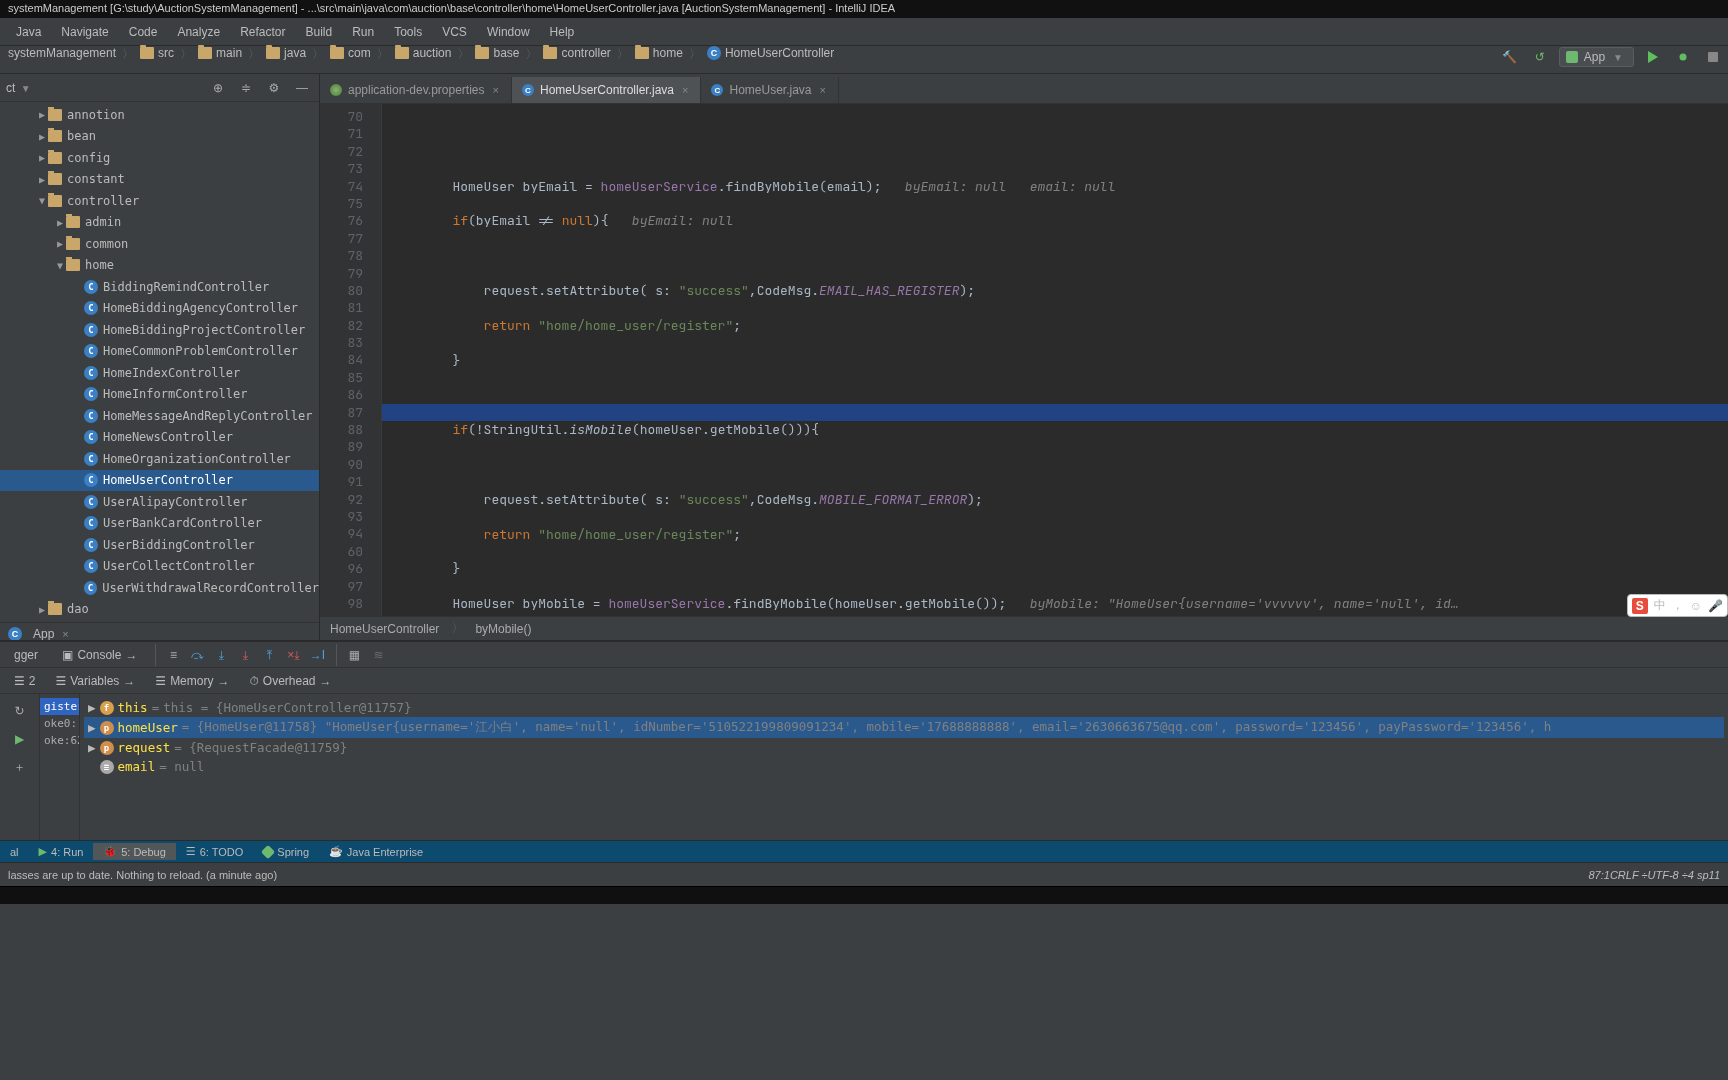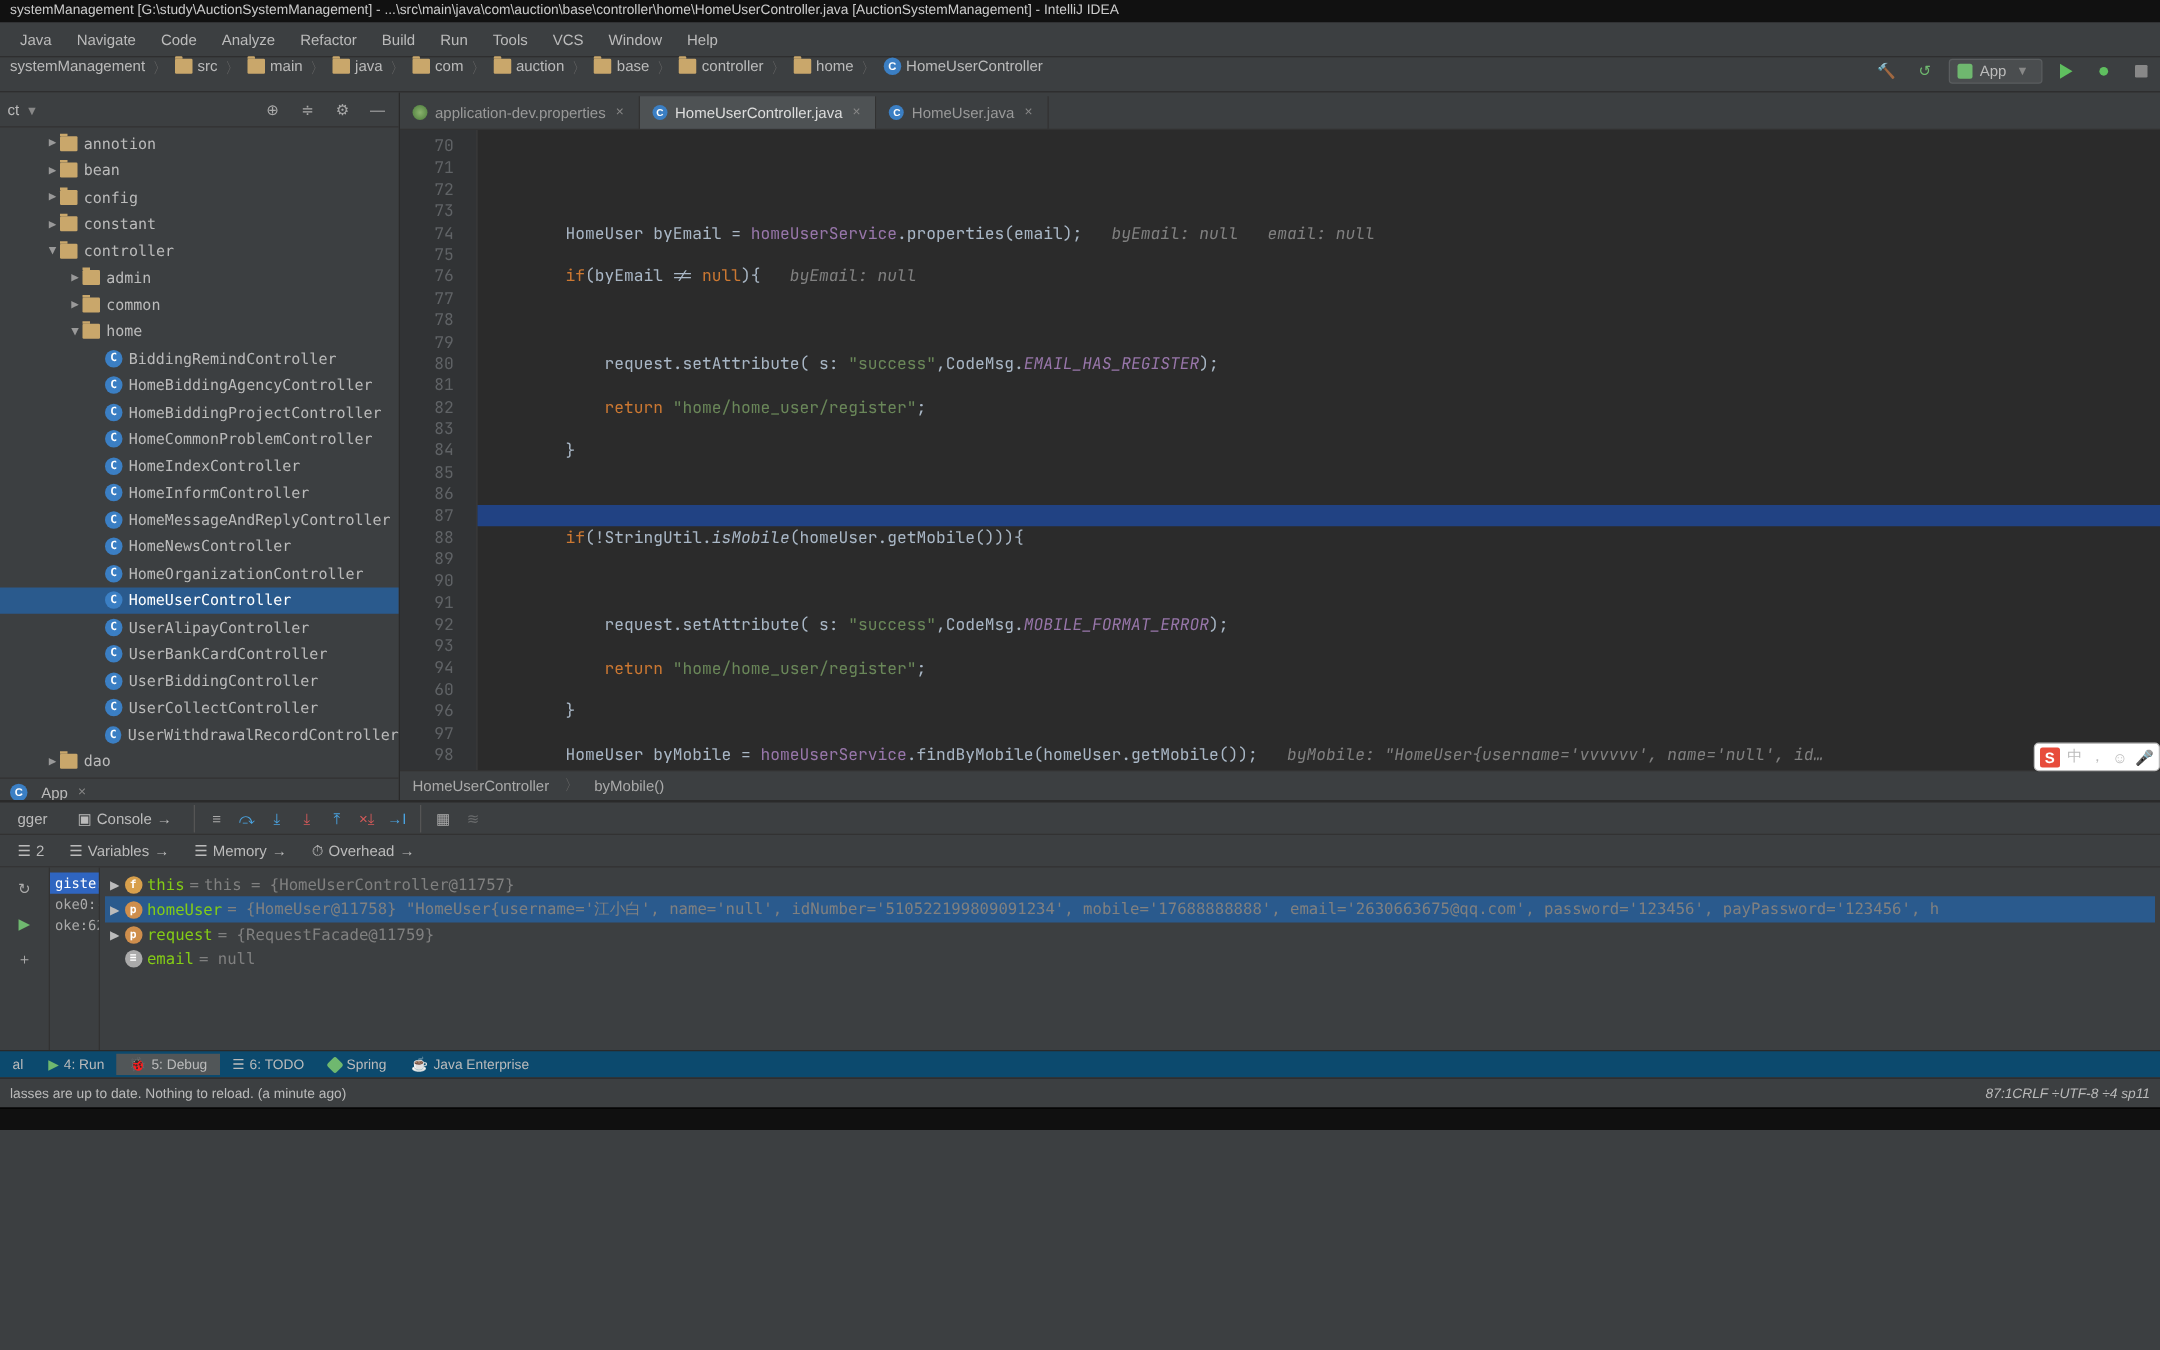--- a/index.html
+++ b/index.html
@@ -361,21 +361,21 @@
   .var-row {
     padding: 2px 4px;
     display: flex;
     align-items: center;
     gap: 4px;
   }
   .var-row.sel { background: #2a5a8d; }
   .vicon { width: 14px; height: 14px; border-radius: 50%; display:flex; align-items:center; justify-content:center; font-size:9px; font-weight:bold;}
   .vicon.f { background: #d8a04c; color:#fff; }
   .vicon.p { background: #cf8e4c; color:#fff; }
-  .var-name { color: #84cc16; }
+  .var-name { color: #fde047; }
   .var-val { color: #808080; }
   
   .tool-tabs-bar {
     height: 22px;
     background: #0c4a6e;
     border-top: 1px solid #2a2a2a;
     display: flex;
     align-items: center;
     font-size: 11px;
   }
@@ -704,21 +704,21 @@
           <div>93</div>
           <div>94</div>
           <div>60</div>
           <div>96</div>
           <div>97</div>
           <div>98</div>
         </div>
       <div class="code-canvas">
         <div class="hl-line" style="top:calc(4px + 17.4px*17);"></div>
 <div class="code-line"></div>
-<div class="code-line">        <span>HomeUser byEmail = </span><span class="svc">homeUserService</span><span>.properties(email);   </span><span class="cmt">byEmail: null   email: null</span></div>
+<div class="code-line">        <span>HomeUser byEmail = </span><span class="svc">homeUserService</span><span>.findByMobile(email);   </span><span class="cmt">byEmail: null   email: null</span></div>
 <div class="code-line">        <span class="kw">if</span><span>(byEmail != </span><span class="kw">null</span><span>){   </span><span class="cmt">byEmail: null</span></div>
 <div class="code-line"></div>
 <div class="code-line">            <span>request.setAttribute( s: </span><span class="str">"success"</span><span>,CodeMsg.</span><span class="enumc">EMAIL_HAS_REGISTER</span><span>);</span></div>
 <div class="code-line">            <span class="kw">return </span><span class="str">"home/home_user/register"</span><span>;</span></div>
 <div class="code-line">        <span>}</span></div>
 <div class="code-line"></div>
 <div class="code-line">        <span class="kw">if</span><span>(!StringUtil.</span><span class="fn">isMobile</span><span>(homeUser.getMobile())){</span></div>
 <div class="code-line"></div>
 <div class="code-line">            <span>request.setAttribute( s: </span><span class="str">"success"</span><span>,CodeMsg.</span><span class="enumc">MOBILE_FORMAT_ERROR</span><span>);</span></div>
 <div class="code-line">            <span class="kw">return </span><span class="str">"home/home_user/register"</span><span>;</span></div>

